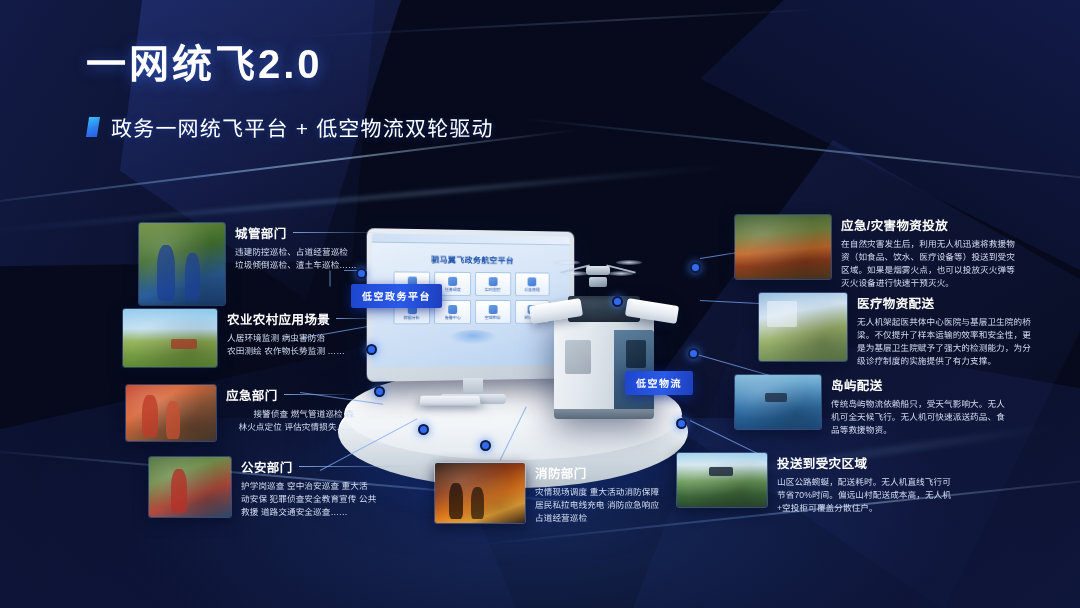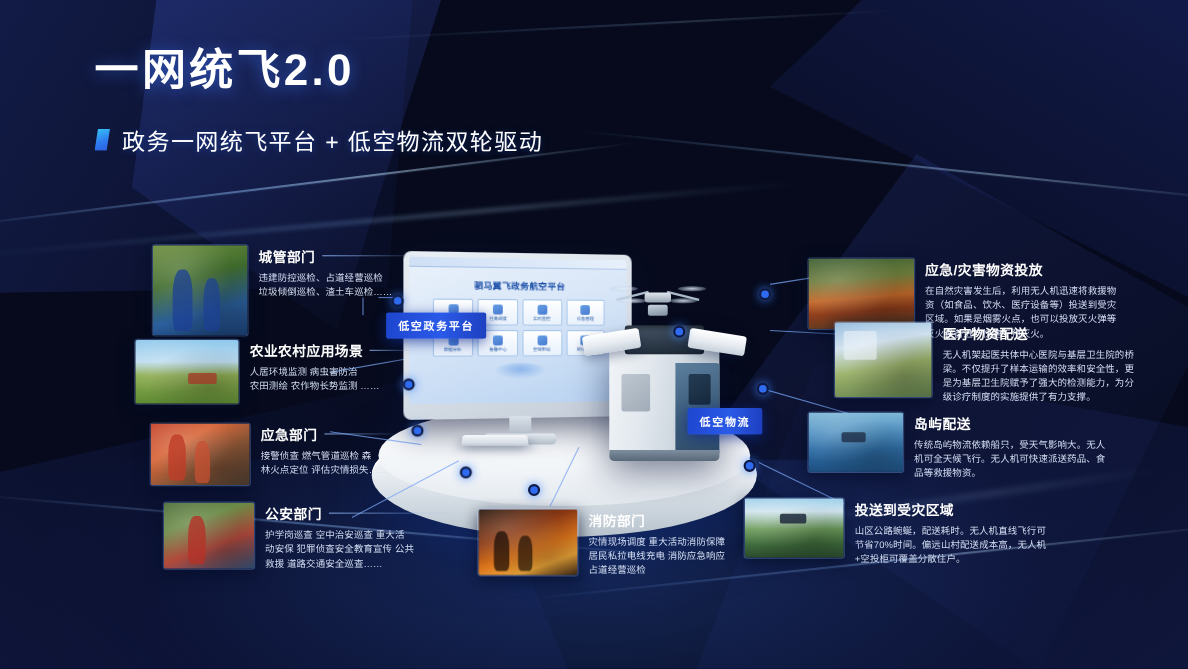--- a/index.html
+++ b/index.html
@@ -634,21 +634,21 @@
     <div class="card-text">
       <div class="card-head">
         <span class="card-title">农业农村应用场景</span>
         <span class="card-rule"></span>
       </div>
       <div class="card-body mid" style="white-space:pre-line;">人居环境监测 病虫害防治
 农田测绘 农作物长势监测 ……</div>
     </div>
   </div>
 
-  <div class="card" style="left:136px; top:384px;">
+  <div class="card" style="left:125px; top:384px;text-align:right;">
     <div class="thumb" style="width:92px; height:58px;">
       <div class="thumb-inner ph-rescue"></div>
       <div class="ph-noise"></div>
       <div class="ph-silh" style="left:16px; top:10px; width:16px; height:42px; background:rgba(190,60,40,0.8);"></div>
       <div class="ph-silh" style="left:40px; top:16px; width:14px; height:38px; background:rgba(200,80,50,0.75);"></div>
     </div>
     <div class="card-text">
       <div class="card-head">
         <span class="card-title">应急部门</span>
         <span class="card-rule"></span>
@@ -685,21 +685,21 @@
     <div class="card-text">
       <div class="card-head">
         <span class="card-title">消防部门</span>
       </div>
       <div class="card-body mid" style="white-space:pre-line;">灾情现场调度 重大活动消防保障
 居民私拉电线充电 消防应急响应
 占道经营巡检</div>
     </div>
   </div>
 
-  <div class="card right" style="left:734px; top:214px;margin-top:20px;">
+  <div class="card right" style="left:734px; top:214px;">
     <div class="thumb" style="width:98px; height:66px;">
       <div class="thumb-inner ph-wild"></div>
       <div class="ph-noise"></div>
     </div>
     <div class="card-text">
       <div class="card-head">
         <span class="card-title">应急/灾害物资投放</span>
       </div>
       <div class="card-body wide">在自然灾害发生后，利用无人机迅速将救援物资（如食品、饮水、医疗设备等）投送到受灾区域。如果是烟雾火点，也可以投放灭火弹等灭火设备进行快速干预灭火。</div>
     </div>

